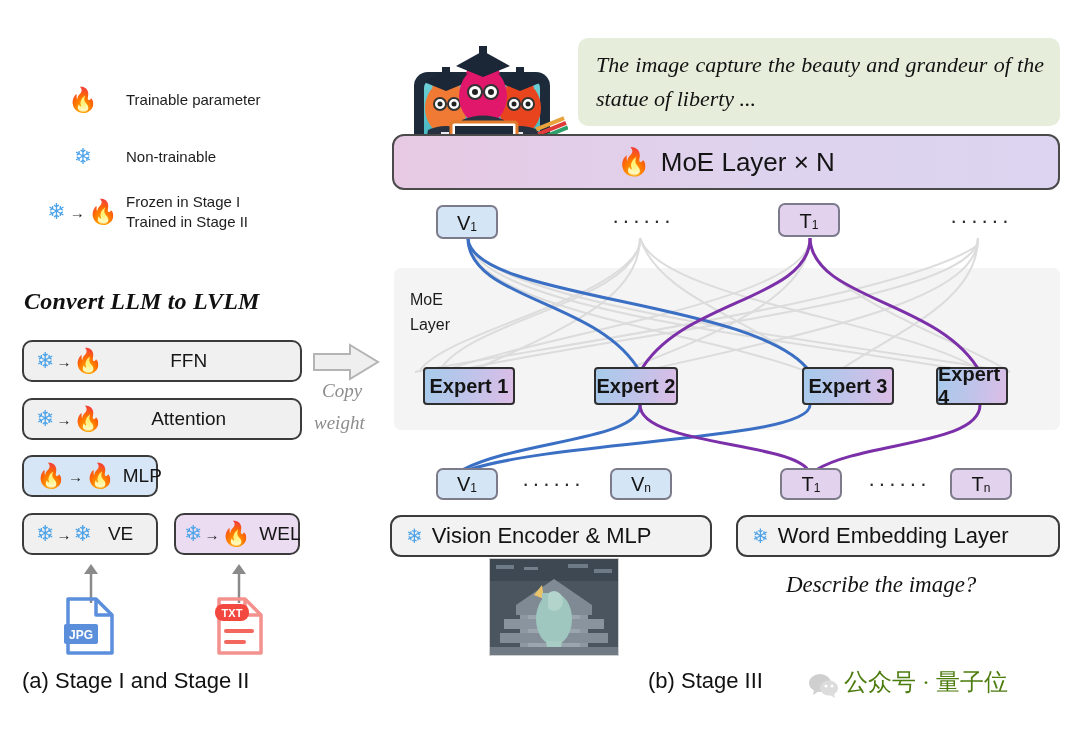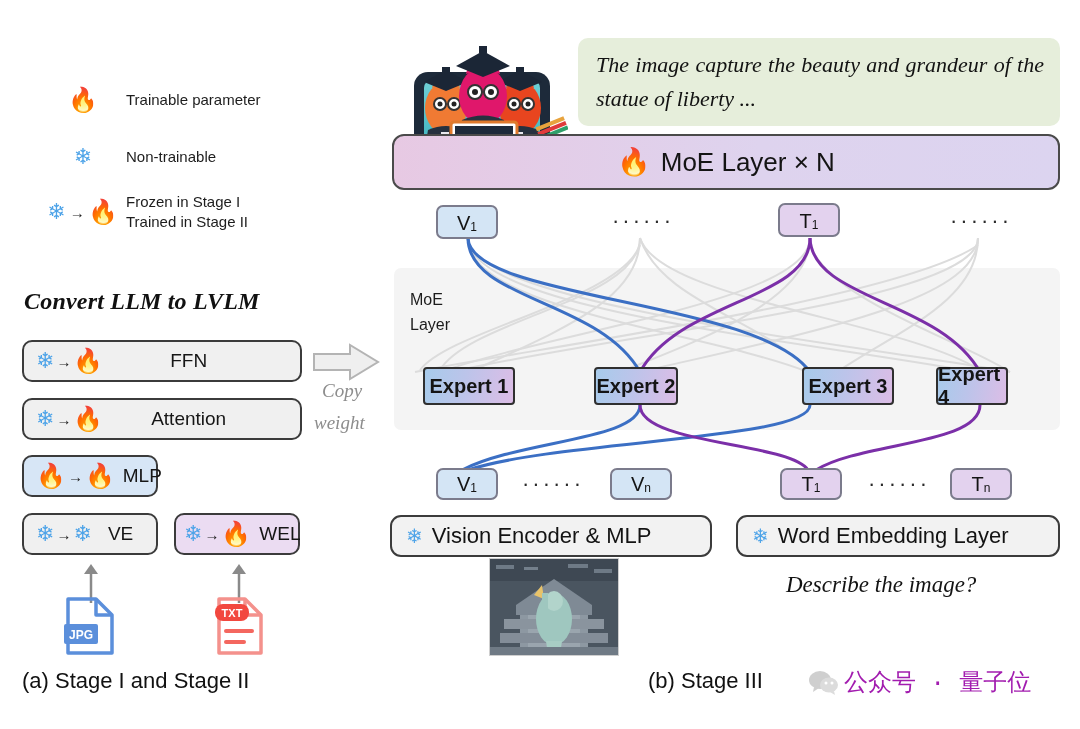--- a/index.html
+++ b/index.html
@@ -40,22 +40,22 @@
   }
 
   
   .uparrow{position:absolute;}
 
   
   .fileicon{position:absolute;}
 
   
   .caption{position:absolute;font-size:22px;color:#111;}
-  .watermark{position:absolute;display:flex;align-items:center;gap:6px;
-    font-size:24px;color:#a21caf;font-family:Liberation Mono, monospace;}
+  .watermark{position:absolute;display:flex;align-items:flex-end;gap:6px;
+    font-size:24px;color:#4d7c0f;font-family:Liberation Serif, serif;}
 
   
   .bubble{
     position:absolute;background:#e6eedb;border-radius:10px;box-sizing:border-box;
     padding:10px 16px 12px 18px;
     font-family:"Liberation Serif", serif;font-style:italic;font-size:22px;color:#121212;
     line-height:34px;text-align:justify;
   }
   .bubble-tail{position:absolute;width:0;height:0;}
 

